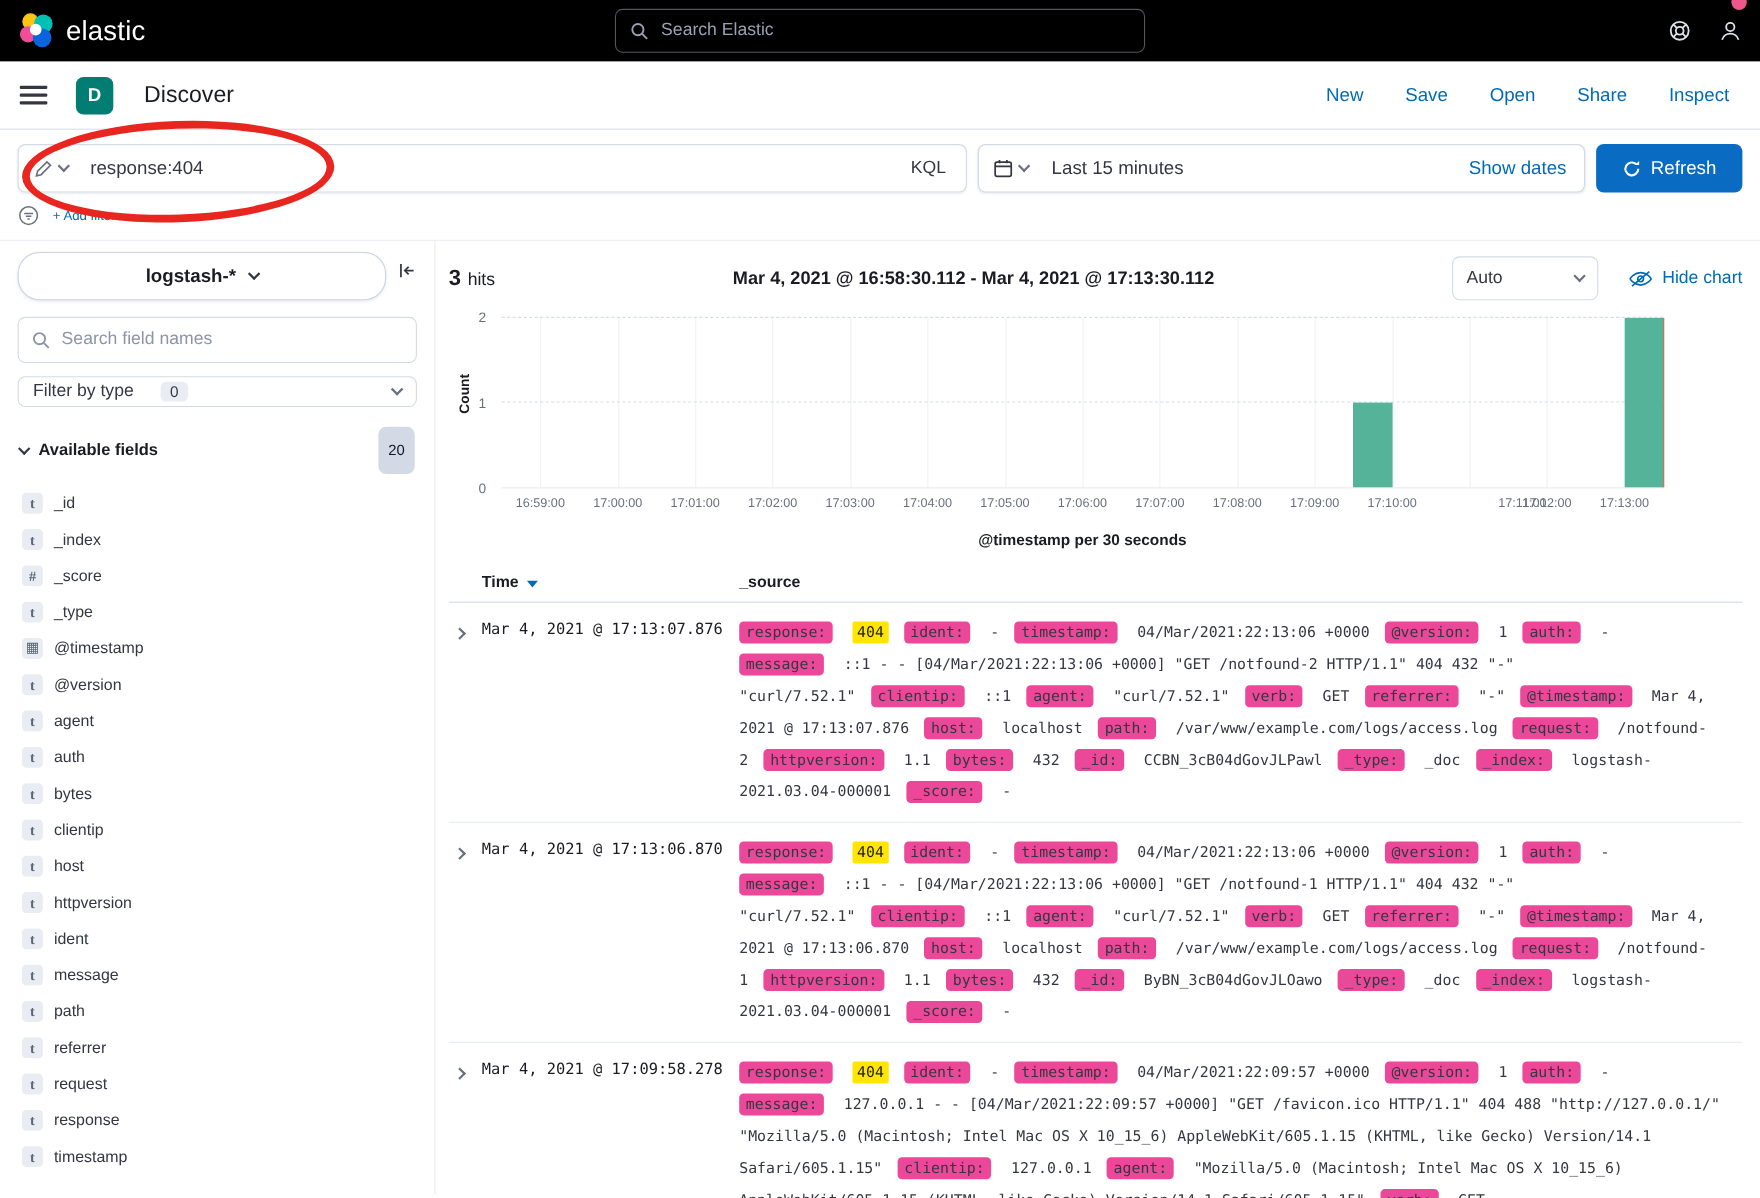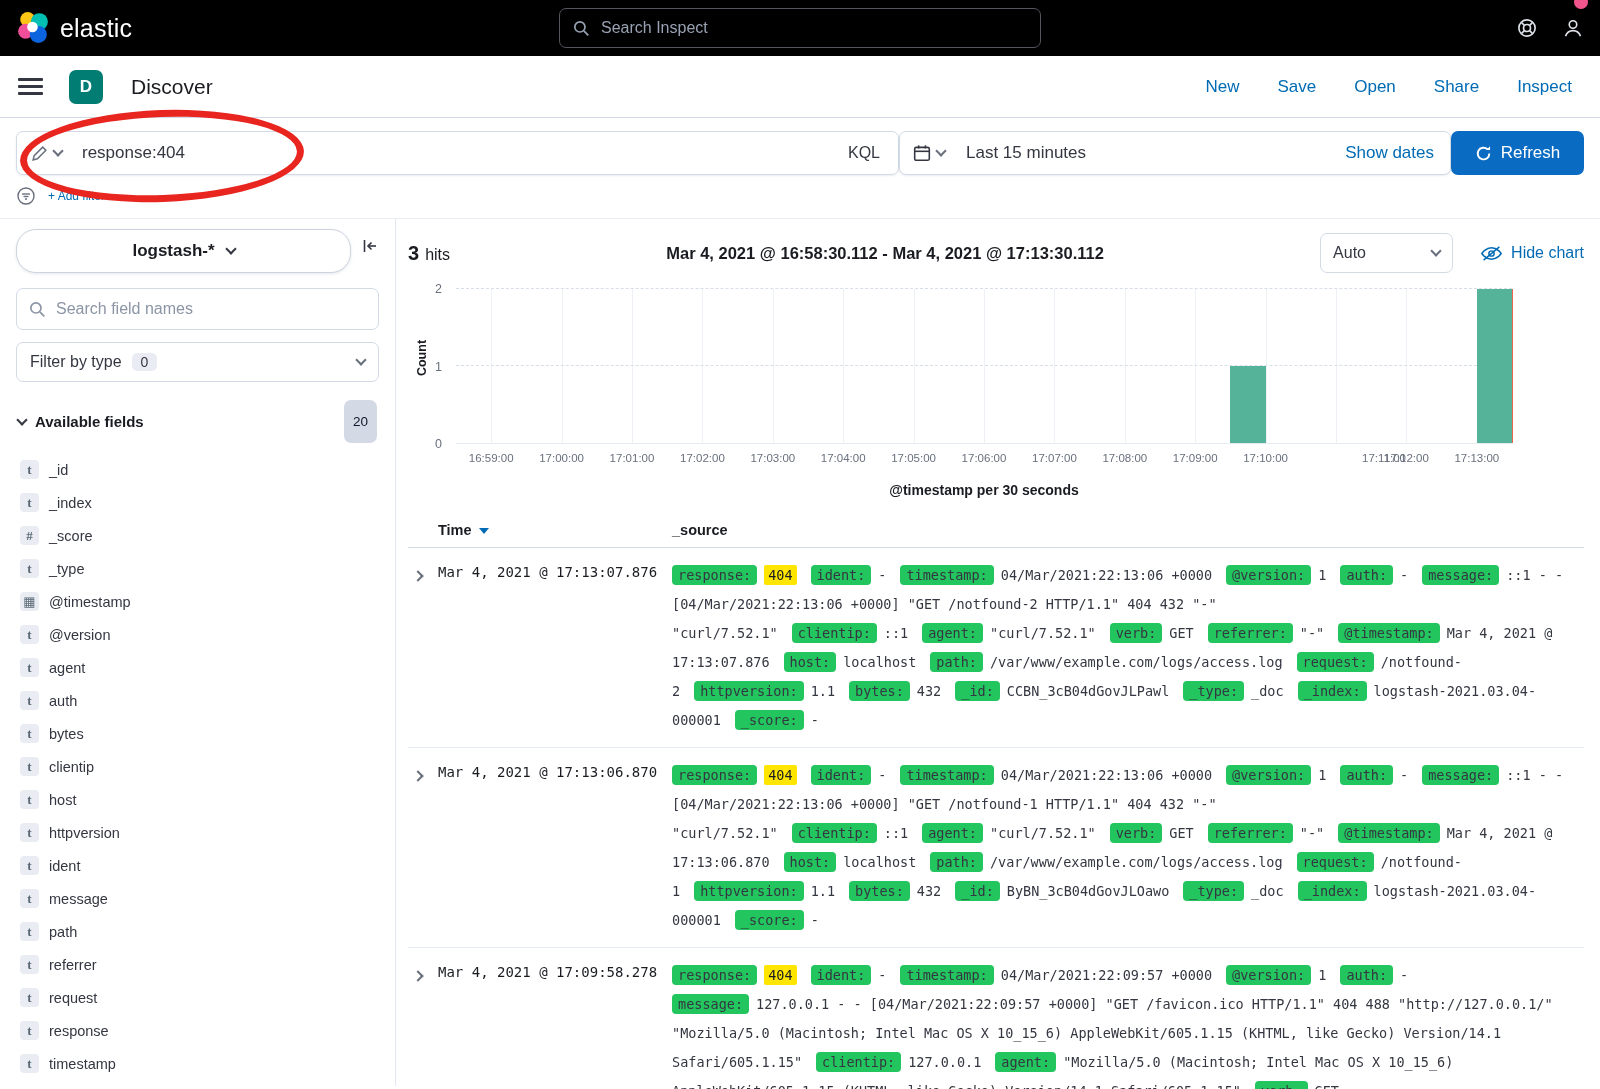--- a/index.html
+++ b/index.html
@@ -23,21 +23,21 @@
   .appbar{height:62px;display:flex;align-items:center;padding:0 18px;border-bottom:1px solid #d3dae6;background:#fff}
   .hamburger{width:25px;display:flex;flex-direction:column;gap:4px;cursor:pointer}
   .hamburger i{height:3px;background:#343741;border-radius:1px;display:block}
   .space-badge{width:34px;height:34px;border-radius:7px;background:var(--badge-teal);color:#fff;
     font-weight:700;font-size:17px;display:flex;align-items:center;justify-content:center;margin-left:26px;cursor:pointer}
   .app-title{font-size:21px;color:#1a1c21;margin-left:28px}
   .hdr-actions{margin-left:auto;display:flex;gap:38px;padding-right:10px}
   .hdr-link{color:var(--link-blue);font-size:17px;cursor:pointer;text-decoration:none}
   
   .querysection{border-bottom:1px solid #e9edf2;background:#fff}
-  .querybar{display:flex;align-items:flex-end;padding:13px 16px 9px}
+  .querybar{display:flex;align-items:flex-end;gap:10px;padding:13px 16px 9px}
   .qinput{flex:1;height:44px;border:1px solid #d3dae6;border-radius:7px;display:flex;align-items:center;
     padding:0 14px;gap:8px;box-shadow:0 1px 2px rgba(152,162,179,.2);cursor:text}
   .sq-btn{display:flex;align-items:center;gap:6px;color:#69707d;cursor:pointer}
   .qtext{font-size:17px;color:#343741;flex:1;margin-left:12px}
   .kql{font-size:16px;color:#343741;cursor:pointer;padding:0 4px}
   .datepicker{width:552px;height:44px;border:1px solid #d3dae6;border-radius:7px;display:flex;align-items:center;
     background:#fff;box-shadow:0 1px 2px rgba(152,162,179,.2)}
   .dp-cal{display:flex;align-items:center;gap:6px;padding:0 13px;cursor:pointer;color:#343741}
   .dp-range{font-size:17px;color:#343741;margin-left:8px;cursor:pointer}
   .dp-spacer{flex:1}
@@ -49,22 +49,22 @@
   
   .content{display:flex;height:867px}
   .sidebar{width:396px;min-width:396px;padding:10px 16px 0;border-right:1px solid #e3e8f0;background:#fff}
   .index-row{display:flex;align-items:flex-start;gap:10px}
   .index-btn{flex:1;height:44px;border:1px solid #cdd3df;border-radius:20px;display:flex;align-items:center;
     justify-content:center;gap:12px;font-size:17px;font-weight:600;color:#1a1c21;background:#fff;cursor:pointer;
     box-shadow:0 1px 3px rgba(152,162,179,.25)}
   .collapse{color:#343741;cursor:pointer;margin-top:8px;display:flex}
   .search-fields{margin-top:15px;height:42px;border:1px solid #d3dae6;border-radius:7px;display:flex;
     align-items:center;gap:10px;padding:0 12px;color:#8b95a5;font-size:16px;cursor:text}
-  .filter-type{margin-top:12px;height:40px;border:1px solid #d3dae6;border-radius:7px;display:flex;
-    align-items:center;gap:10px;padding:0 13px;font-size:16px;color:#343741;cursor:pointer}
+  .filter-type{margin-top:12px;height:28px;border:1px solid #d3dae6;border-radius:7px;display:flex;
+    align-items:center;gap:24px;padding:0 13px;font-size:16px;color:#343741;cursor:pointer}
   .badge0{background:#e9edf3;border-radius:5px;padding:1px 9px;font-size:14px;color:#343741}
   .ml-auto{margin-left:auto}
   .avail-row{margin-top:18px;display:flex;align-items:center;gap:9px;cursor:pointer;padding:0 2px}
   .avail-label{font-weight:700;font-size:15px;color:#1a1c21}
   .badge20{margin-left:auto;background:#d3dae6;border-radius:7px;padding:14px 9px;font-size:13.5px;font-weight:400;color:#0f172a}
   .field-list{margin-top:10px}
   .field-row{display:flex;align-items:center;gap:10px;height:33px;padding:0 4px;border-radius:4px;cursor:pointer}
   .field-icon{width:19px;height:19px;min-width:19px;border-radius:4px;background:#e9edf3;color:#5a6875;
     font-size:13px;font-weight:700;display:flex;align-items:center;justify-content:center;
     font-family:"Liberation Serif",serif}
@@ -97,21 +97,21 @@
   .th-time{font-weight:700;font-size:14.5px;display:flex;gap:7px;align-items:center;cursor:pointer;color:#1a1c21}
   .th-source{font-weight:700;font-size:14.5px;color:#1a1c21}
   .tri-down{width:0;height:0;border-left:5px solid transparent;border-right:5px solid transparent;
     border-top:6px solid var(--link-blue);margin-top:2px}
   .trow{display:grid;grid-template-columns:30px 234px 1fr;padding:13px 0 12px;border-bottom:1px solid #e6ebf1}
   .expand{background:none;border:none;cursor:pointer;padding:4px 0 0 6px;height:24px;text-align:left}
   .time-cell{font-family:"DejaVu Sans Mono","Liberation Mono",monospace;font-size:14px;color:#1a1c21;
     white-space:nowrap;padding-top:3px}
   .source-cell{font-family:"DejaVu Sans Mono","Liberation Mono",monospace;font-size:13.5px;color:#343741;
     line-height:29px;padding-right:10px;word-break:break-word}
-  .pill{background:#22c55e;border-radius:4px;padding:2px 6px;margin-right:7px;white-space:nowrap}
+  .pill{background:#ec4899;border-radius:4px;padding:2px 6px;margin-right:18px;white-space:nowrap}
   .val{margin-right:14px}
   .hl{background:var(--highlight-yellow);color:#1a1c21;padding:2px 4px;border-radius:2px;font-weight:400}
   
   .chevron{display:inline-block;width:8px;height:8px;border-right:2px solid #69707d;border-bottom:2px solid #69707d;
     transform:rotate(45deg);margin-top:-4px}
   .chevron.dark{border-color:#343741}
   .chevron.right{transform:rotate(-45deg);margin:0}
   .red-ellipse{position:absolute;left:20px;top:110px;width:284px;height:92px;border:7px solid var(--annotation-red);
     border-radius:50%;transform:rotate(-2deg);z-index:60;pointer-events:none}
 </style>
@@ -132,21 +132,21 @@
     <span class="brand-name">elastic</span>
   </div>
   <div class="tb-center">
     <div class="tb-search">
       <span style="display:flex">
         <svg width="17" height="17" viewBox="0 0 16 16" fill="none" stroke="#98a2b3" stroke-width="1.6">
           <circle cx="6.5" cy="6.5" r="4.8"></circle>
             <line x1="10.2" y1="10.2" x2="14.4" y2="14.4"></line>
         </svg>
       </span>
-      <span>Search Inspect</span>
+      <span>Search Elastic</span>
     </div>
   </div>
   <div class="tb-right">
     <span class="tb-icon">
       <svg width="22" height="22" viewBox="0 0 20 20" fill="none" stroke="currentColor" stroke-width="1.5">
         <circle cx="10" cy="10" r="7.4"></circle>
           <circle cx="10" cy="10" r="3.2"></circle>
         <line x1="4.9" y1="4.9" x2="7.8" y2="7.8"></line>
           <line x1="15.1" y1="4.9" x2="12.2" y2="7.8"></line>
         <line x1="4.9" y1="15.1" x2="7.8" y2="12.2"></line>

